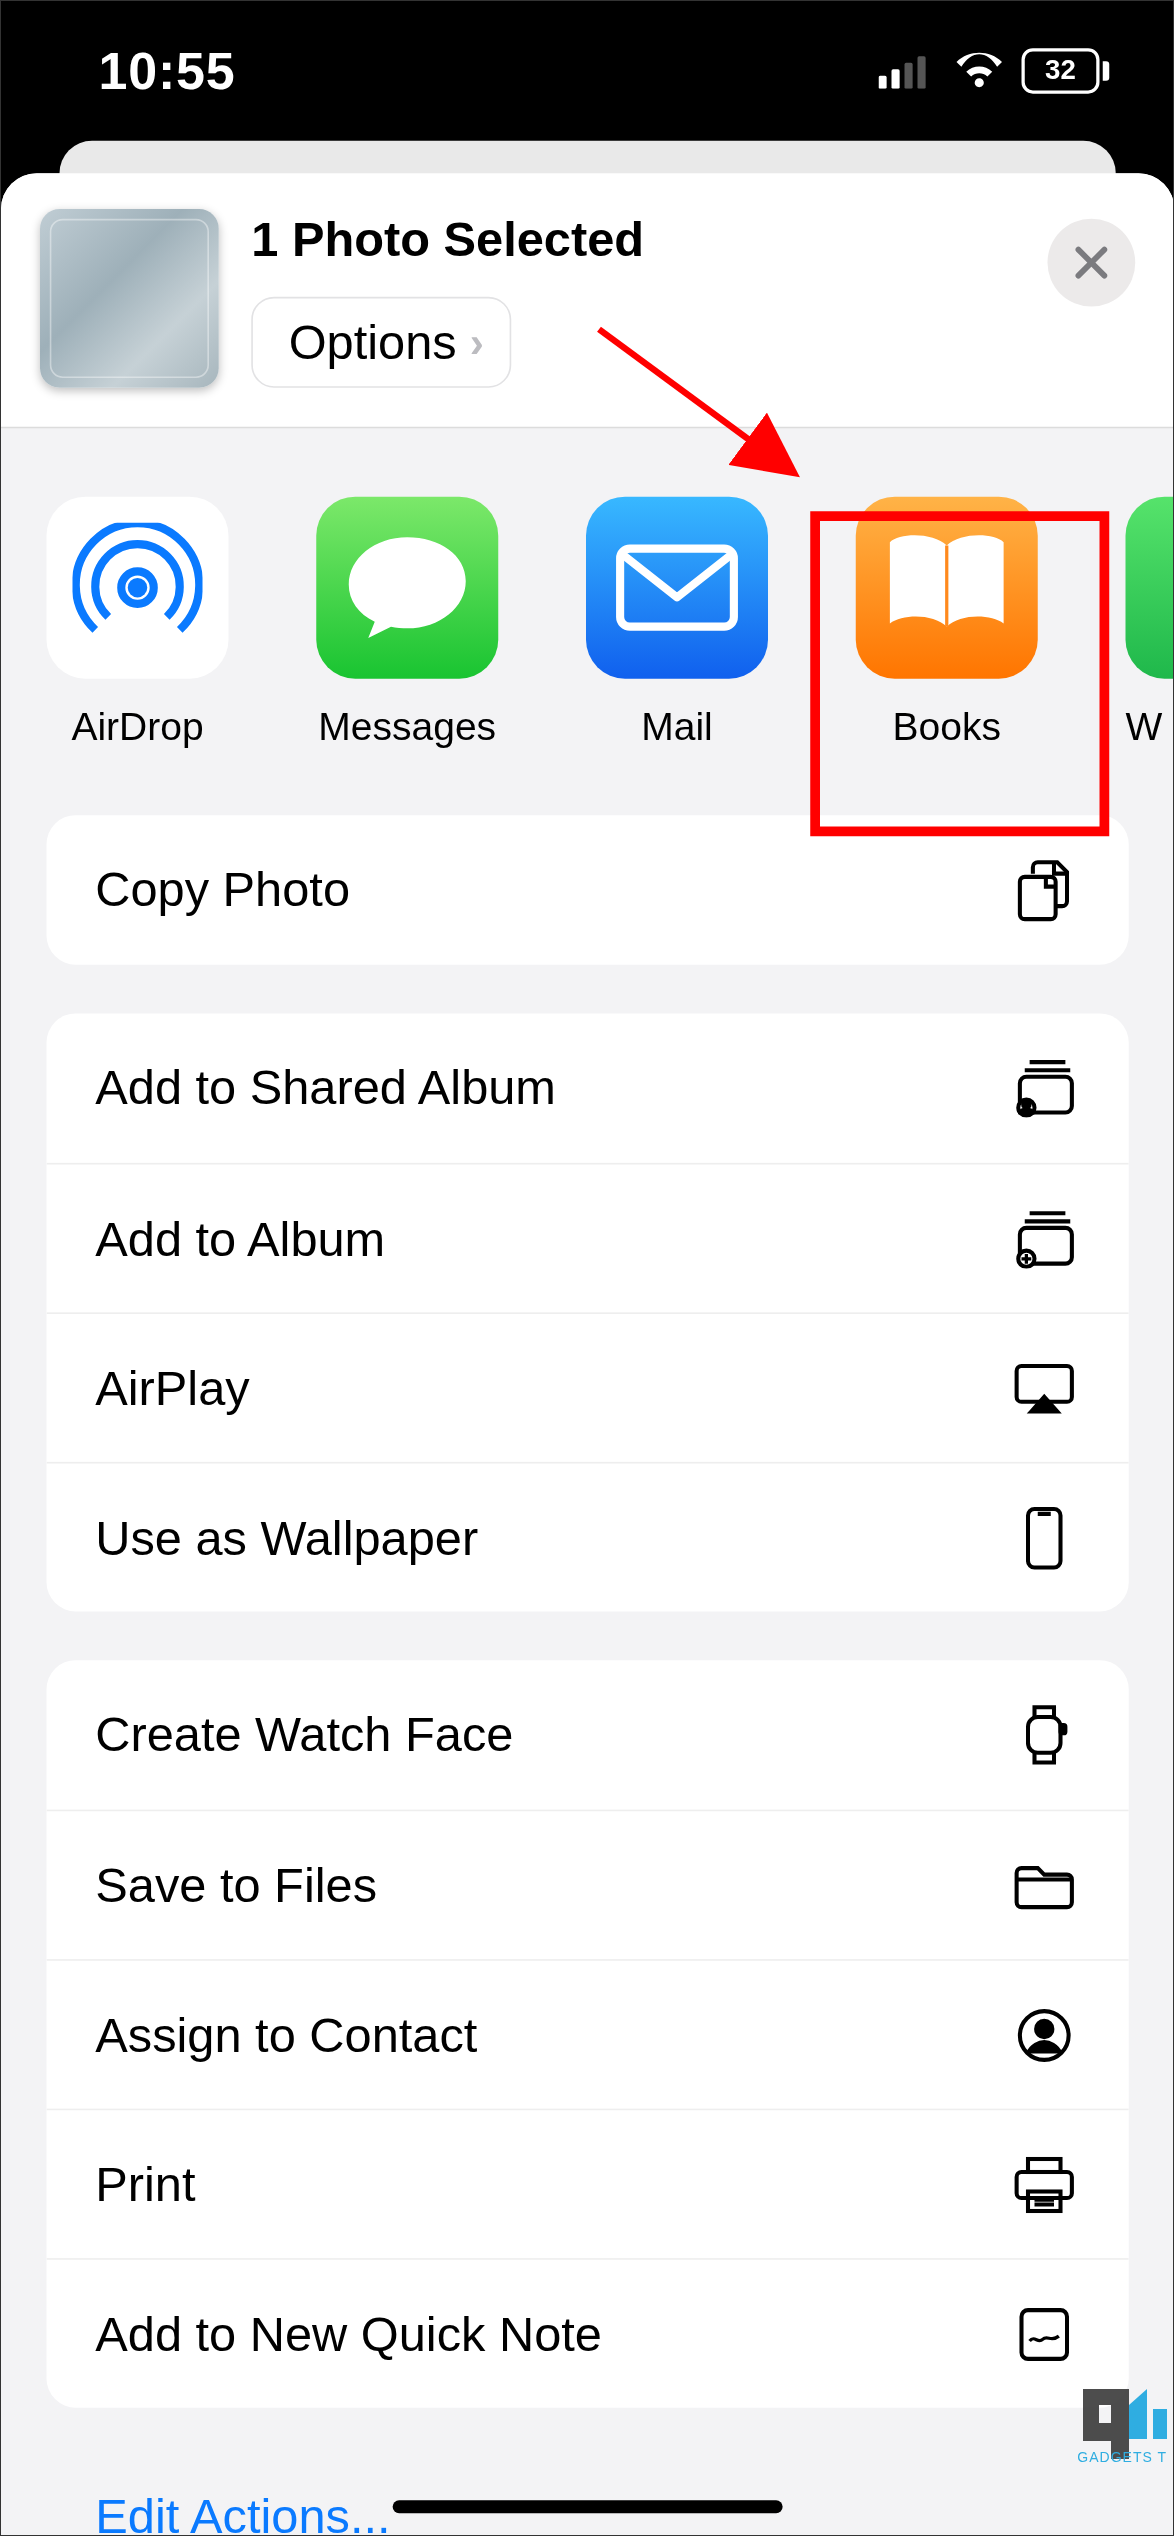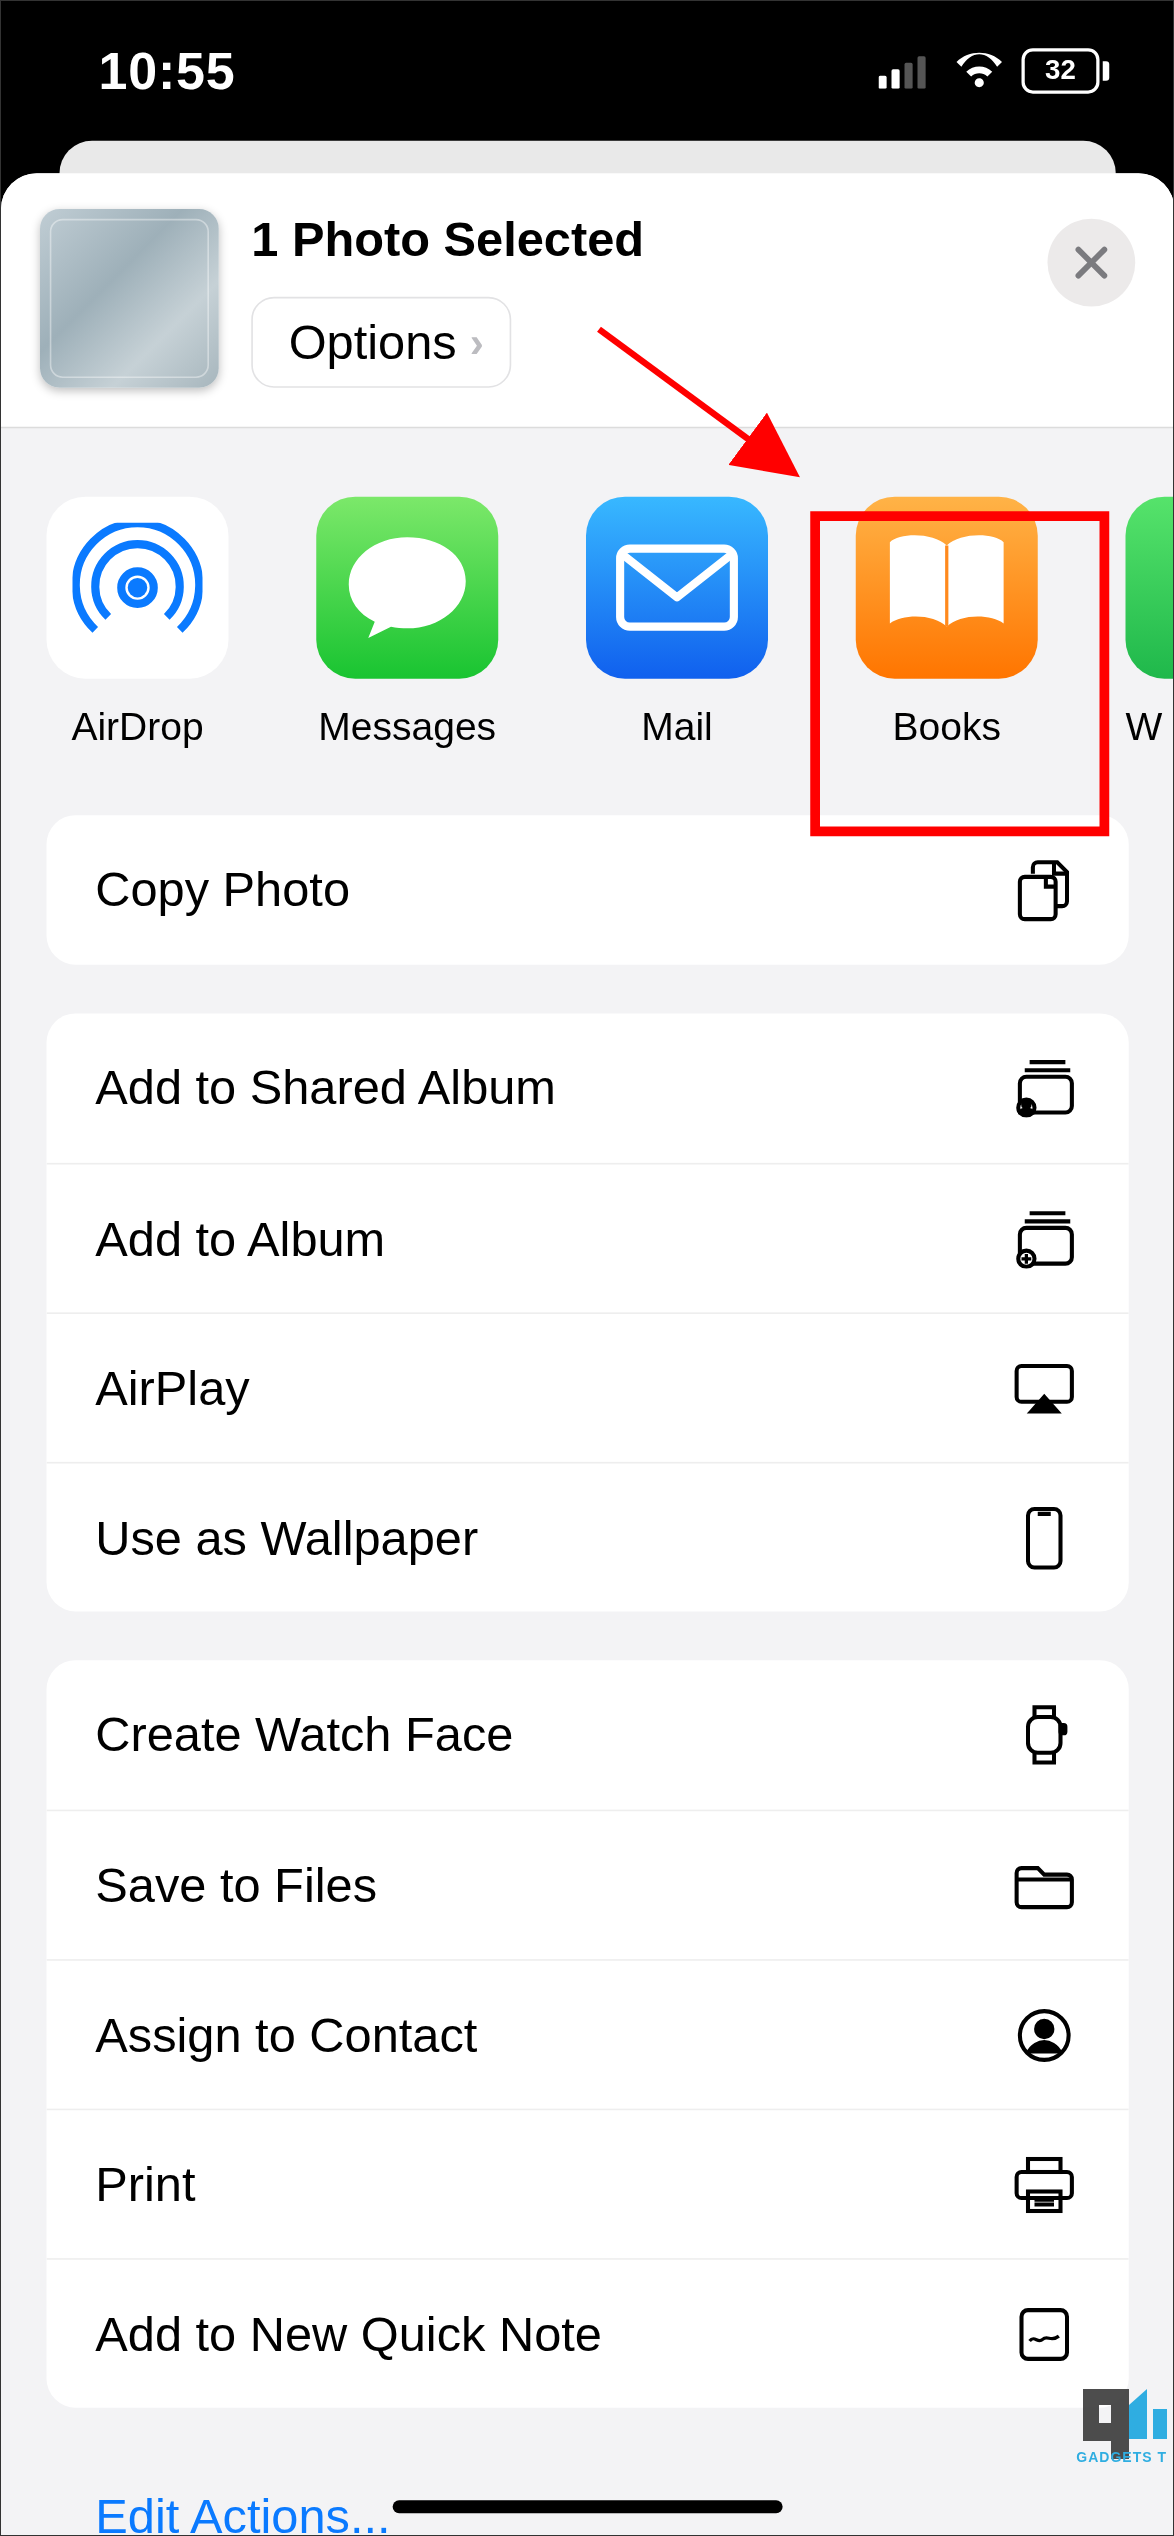--- a/index.html
+++ b/index.html
@@ -48,21 +48,21 @@
   .row .ricon { width:44px; display:flex; justify-content:center;}
   .edit-link { color:#0a7aff; font-size:30px; padding:20px 30px 6px 30px; text-decoration:underline;}
 
   .home-ind { position:absolute; bottom:14px; left:50%; transform:translateX(-50%); width:240px; height:8px; border-radius:4px; background:#000;}
 
   
   .arrow { position:absolute; pointer-events:none; }
 
   
   .wm { position:absolute; right:0; bottom:66px; display:flex; align-items:center; gap:6px; opacity:.9;}
-  .wm .txt { position:absolute; right:6px; bottom:4px; font-size:14px; color:#1aa6df; font-weight:700; letter-spacing:1px;}
+  .wm .txt { position:absolute; right:6px; bottom:4px; font-size:14px; color:#1aa6df; font-weight:400; letter-spacing:1px;}
 </style>
 </head>
 <body>
 
 <div class="frame">
 <div class="scale">
 
   <div class="statusbar">
     <div class="time">10:55</div>
     <div class="right">

